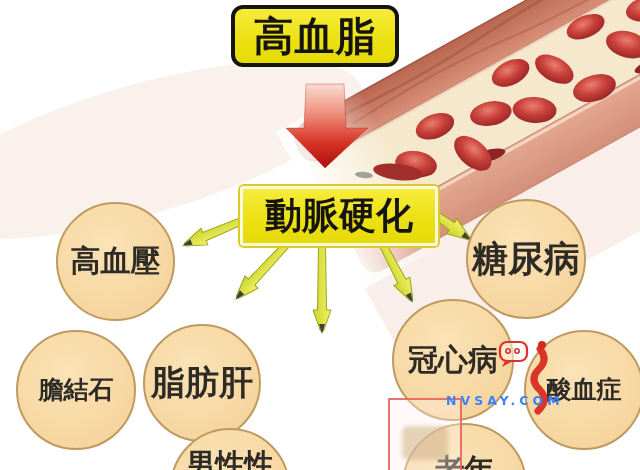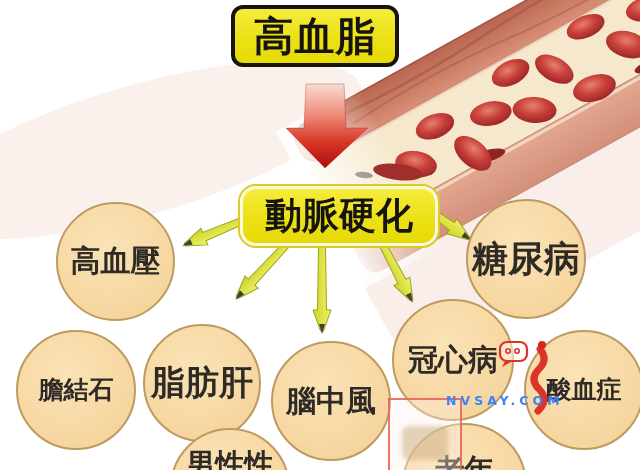--- a/index.html
+++ b/index.html
@@ -12,21 +12,21 @@
   .ybox{
     position:absolute;display:flex;align-items:center;justify-content:center;
     background:linear-gradient(180deg,#f6ec3c 0%,#ece114 55%,#e6da06 100%);
     color:#161410;font-weight:bold;white-space:nowrap;z-index:4;
   }
   #cause-box{
     left:231px;top:5px;width:160px;height:54px;border:4px solid #16140e;border-radius:12px;
     font-size:40px;letter-spacing:1px;
   }
   #effect-box{
-    left:240px;top:186px;width:192px;height:54px;border:3px solid #fbf9e2;border-radius:16px;
+    left:240px;top:186px;width:192px;height:54px;border:3px solid #fbf9e2;border-radius:4px;
     box-shadow:0 0 0 2px #ddca22;font-size:37px;z-index:4;
   }
   
   .circle{
     position:absolute;border-radius:50%;
     background:radial-gradient(circle at 42% 35%,#fae3b6 0%,#f7d8a3 60%,#f2cf94 100%);
     border:2px solid #bf9a60;
     display:flex;align-items:center;justify-content:center;flex-direction:column;
     color:#2e2a26;font-weight:bold;text-align:center;z-index:5;line-height:1.15;
   }
@@ -169,23 +169,20 @@
   </div>
   <div class="circle c-gallstones">
     <span>膽結石</span>
   </div>
   <div class="circle c-fatty-liver">
     <span>脂肪肝</span>
   </div>
   <div class="circle c-male">
     <span>男性性</span>
   </div>
-  <div class="circle c-stroke">
-    <span>腦中風</span>
-  </div>
   <div class="circle c-elderly">
     <span>老年</span>
   </div>
   <div class="circle c-coronary">
     <span>冠心病</span>
   </div>
   <div class="circle c-diabetes">
     <span>糖尿病</span>
   </div>
   <div class="circle c-hyperuricemia">

